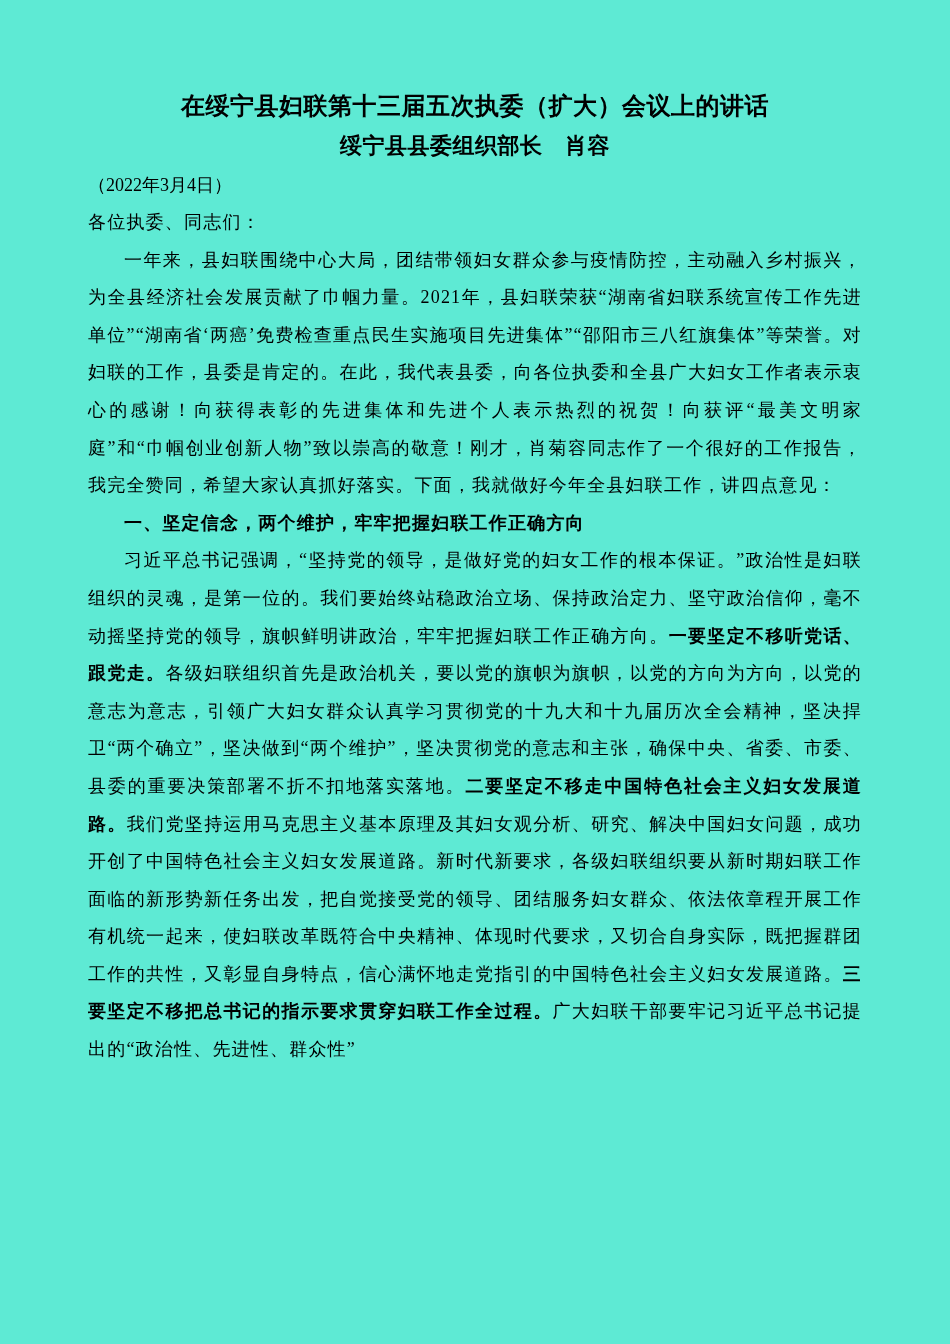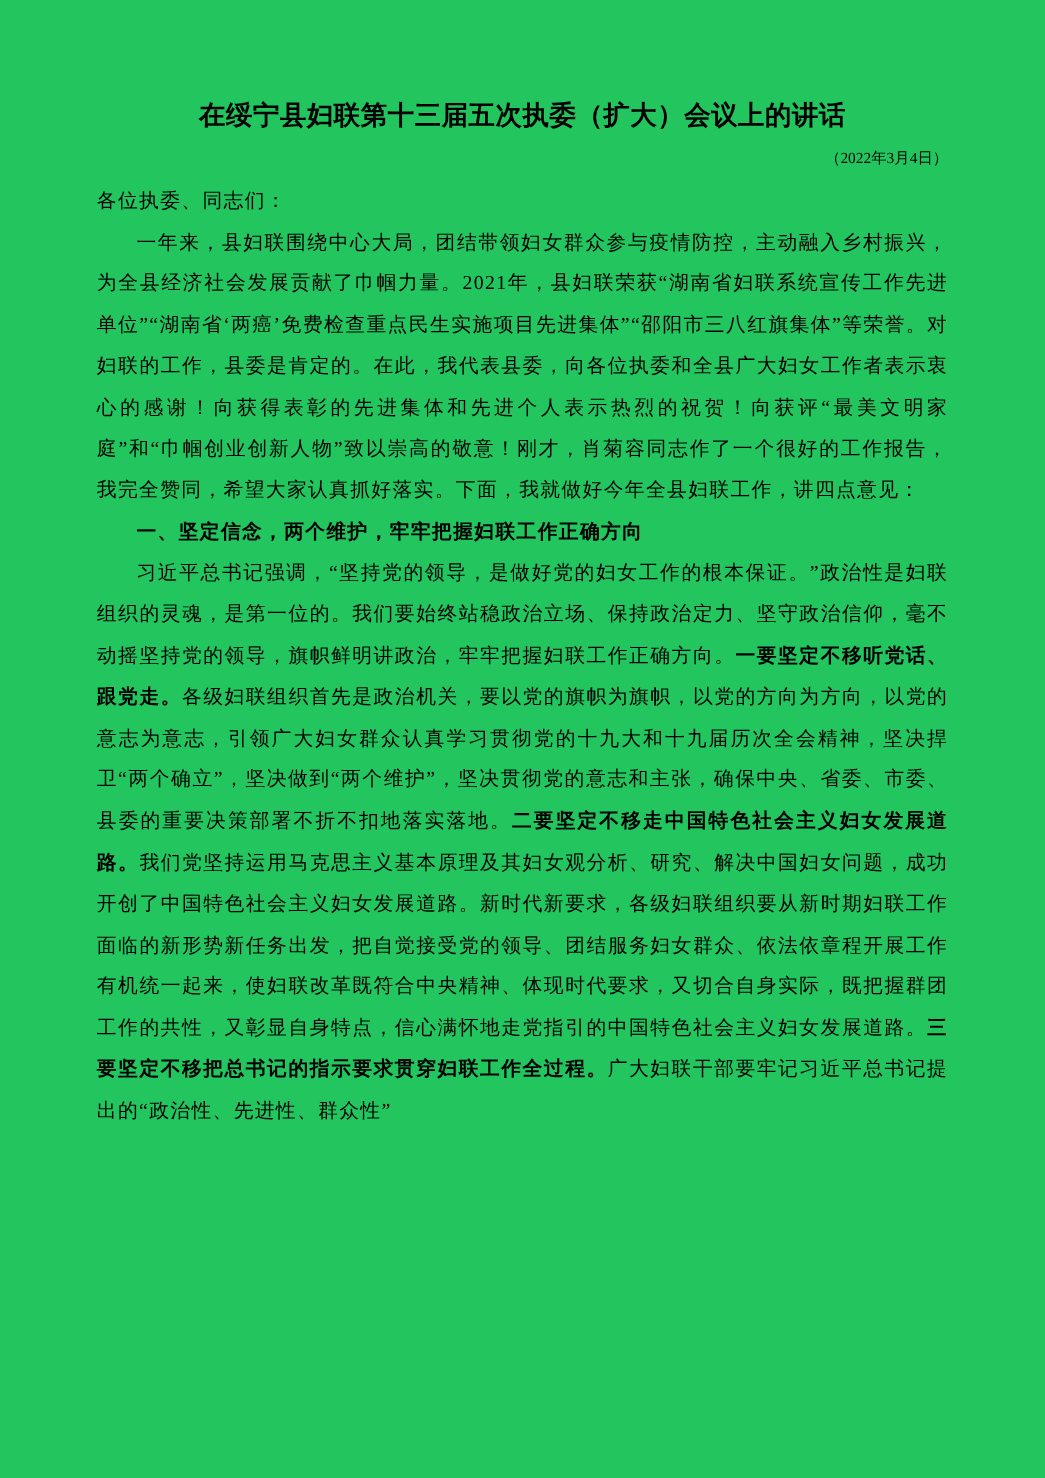--- a/index.html
+++ b/index.html
@@ -9,41 +9,41 @@
     height: 1344px;
     background: #ffffff;
     color: #000000;
     font-family: "Liberation Serif", "DejaVu Serif", serif;
     overflow: hidden;
   }
   .page {
     width: 950px;
     height: 1344px;
     padding: 86px 88px 40px 88px;
-    background: #22c55e;
+    background: #5eead4;
   }
   .doc-title {
     font-size: 24px;
     font-weight: bold;
     line-height: 40px;
     text-align: center;
     margin: 0;
     letter-spacing: 0.5px;
   }
   .doc-author {
     font-size: 22px;
     font-weight: bold;
     line-height: 40px;
     text-align: center;
     letter-spacing: 0.5px;
   }
   .doc-date {
-    font-size: 14px;
+    font-size: 18px;
     line-height: 38px;
-    text-align: right;
+    text-align: left;
   }
   .doc-body { margin-top: 0; }
   .doc-body p {
     margin: 0;
     font-size: 18px;
     line-height: 37.6px;
     letter-spacing: 1.2px;
     text-align: justify;
     text-justify: inter-ideograph;
   }
@@ -51,20 +51,21 @@
   .para-body { text-indent: 2em; }
   .para-heading { text-indent: 2em; font-weight: bold; }
   .run-bold { font-weight: bold; }
   .run-underline { text-underline-offset: 4px; }
 </style>
 </head>
 <body>
 
 <div class="page">
   <h1 class="doc-title">在绥宁县妇联第十三届五次执委（扩大）会议上的讲话</h1>
+  <div class="doc-author">绥宁县县委组织部长　肖容</div>
   <div class="doc-date">（2022年3月4日）</div>
   <div class="doc-body">
       <p class="para-salutation"><span class="">各位执委、同志们：</span></p>
       <p class="para-body"><span class="">一年来，县妇联围绕中心大局，团结带领妇女群众参与疫情防控，主动融入乡村振兴，为全县经济社会发展贡献了巾帼力量。2021年，县妇联荣获“湖南省妇联系统宣传工作先进单位”“湖南省‘两癌’免费检查重点民生实施项目先进集体”“邵阳市三八红旗集体”等荣誉。对妇联的工作，县委是肯定的。在此，我代表县委，向各位执委和全县广大妇女工作者表示衷心的感谢！向获得表彰的先进集体和先进个人表示热烈的祝贺！向获评“最美文明家庭”和“巾帼创业创新人物”致以崇高的敬意！刚才，肖菊容同志作了一个很好的工作报告，我完全赞同，希望大家认真抓好落实。下面，我就做好今年全县妇联工作，讲四点意见：</span></p>
       <p class="para-heading"><span class="run-bold">一、坚定信念，两个维护，牢牢把握妇联工作正确方向</span></p>
       <p class="para-body"><span class="">习近平总书记强调，“坚持党的领导，是做好党的妇女工作的根本保证。”政治性是妇联组织的灵魂，是第一位的。我们要始终站稳政治立场、保持政治定力、坚守政治信仰，毫不动摇坚持党的领导，旗帜鲜明讲政治，牢牢把握妇联工作正确方向。</span><span class="run-bold run-underline">一要坚定不移听党话、跟党走。</span><span class="">各级妇联组织首先是政治机关，要以党的旗帜为旗帜，以党的方向为方向，以党的意志为意志，引领广大妇女群众认真学习贯彻党的十九大和十九届历次全会精神，坚决捍卫“两个确立”，坚决做到“两个维护”，坚决贯彻党的意志和主张，确保中央、省委、市委、县委的重要决策部署不折不扣地落实落地。</span><span class="run-bold run-underline">二要坚定不移走中国特色社会主义妇女发展道路。</span><span class="">我们党坚持运用马克思主义基本原理及其妇女观分析、研究、解决中国妇女问题，成功开创了中国特色社会主义妇女发展道路。新时代新要求，各级妇联组织要从新时期妇联工作面临的新形势新任务出发，把自觉接受党的领导、团结服务妇女群众、依法依章程开展工作有机统一起来，使妇联改革既符合中央精神、体现时代要求，又切合自身实际，既把握群团工作的共性，又彰显自身特点，信心满怀地走党指引的中国特色社会主义妇女发展道路。</span><span class="run-bold run-underline">三要坚定不移把总书记的指示要求贯穿妇联工作全过程。</span><span class="">广大妇联干部要牢记习近平总书记提出的“政治性、先进性、群众性”</span></p>
     </div>
 </div>
 
 </body></html>

